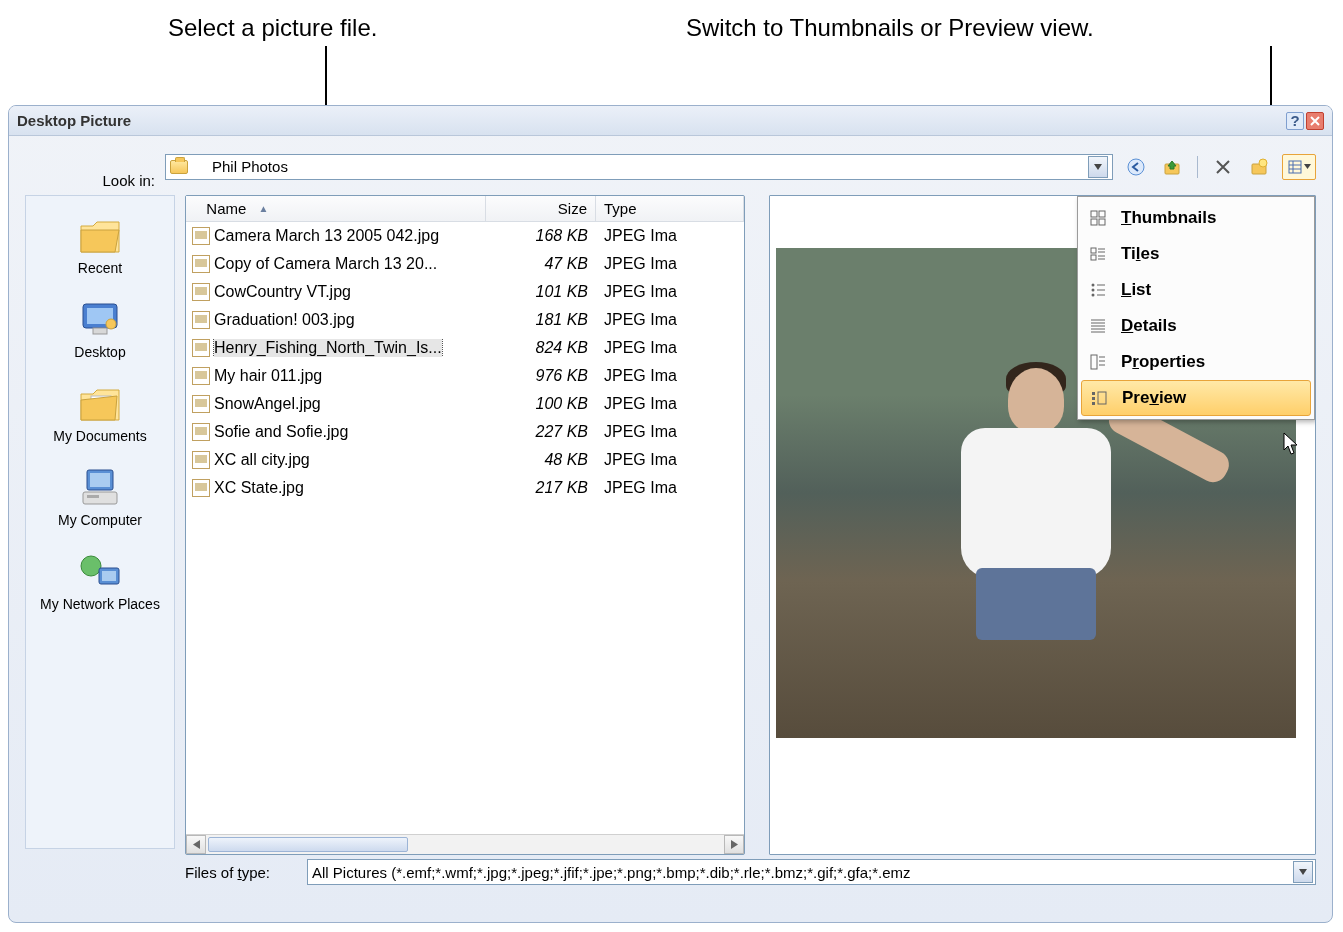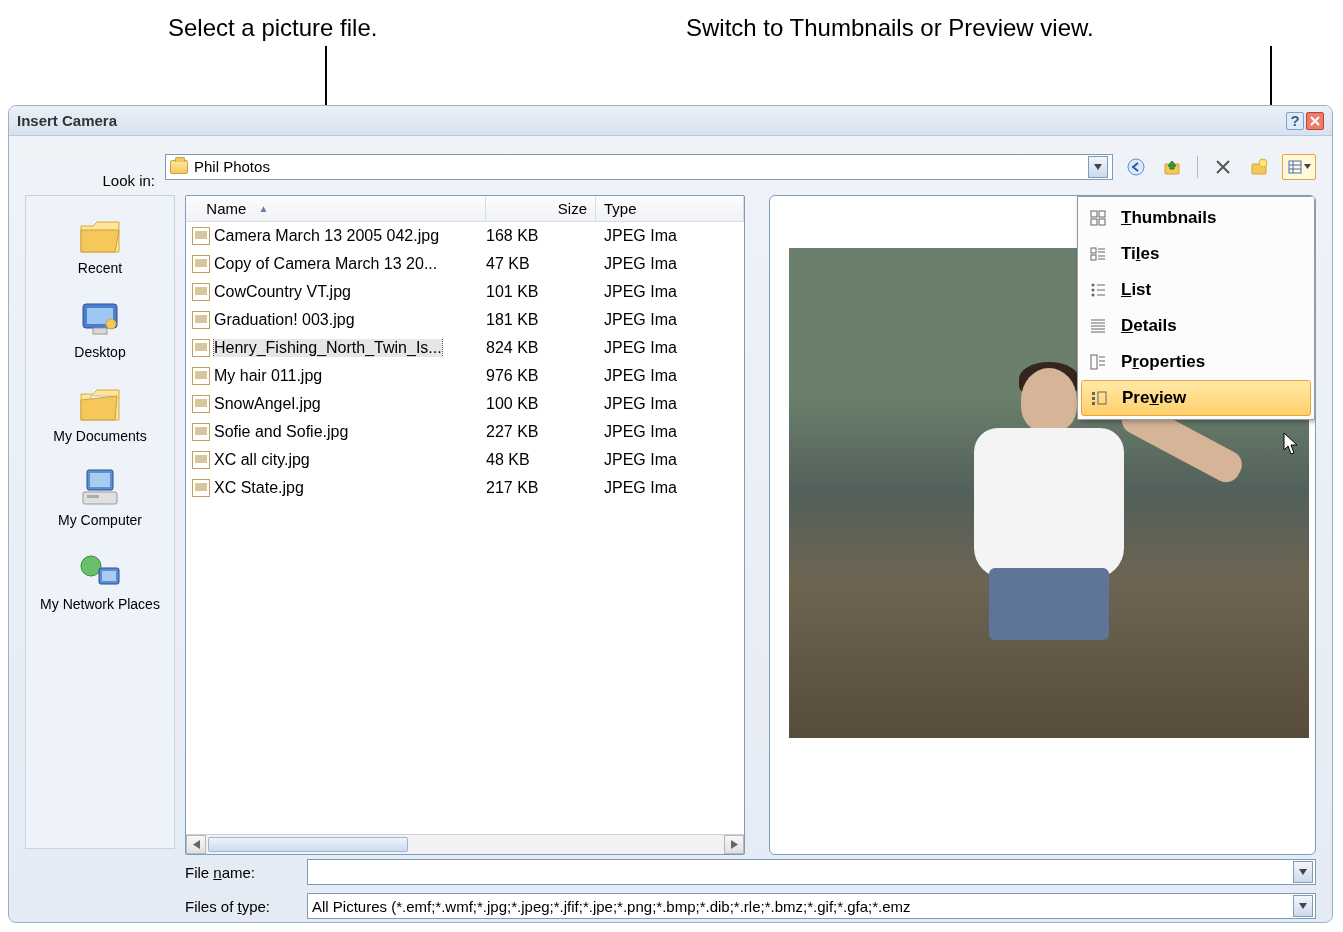--- a/index.html
+++ b/index.html
@@ -77,21 +77,21 @@
   }
   .lookin-label { width: 130px; text-align: right; font-size: 15px; margin-top: 28px; }
   .lookin-combo {
     flex: 1;
     height: 26px;
     background: #fff;
     border: 1px solid #7f9db9;
     display: flex;
     align-items: center;
     padding: 0 4px;
-    gap: 6px;
+    gap: 24px;
     position: relative;
   }
   .lookin-combo .dd {
     width: 20px; height: 22px;
     background: linear-gradient(#f2f6fb, #cdd9ec);
     border: 1px solid #7f9db9;
     display: flex; align-items: center; justify-content: center;
     cursor: pointer;
     margin-left: auto;
   }
@@ -167,21 +167,21 @@
   .file-list { flex: 1; overflow: hidden; position: relative; }
   .file-row {
     display: flex;
     height: 28px;
     align-items: center;
     font-size: 16px;
     cursor: default;
   }
   .file-row .cell { overflow: hidden; white-space: nowrap; text-overflow: ellipsis; }
   .file-row .cell.name { width: 300px; display:flex; align-items:center; gap:4px; padding-left:6px;}
-  .file-row .cell.size { width: 110px; text-align: left; padding-right: 8px; }
+  .file-row .cell.size { width: 110px; text-align: right; padding-right: 8px; font-style: italic; }
   .file-row .cell.type { flex: 1; padding-left: 8px; }
   .file-row.selected .cell.name span.fname {
     background: #e6e6e6;
     outline: 1px dotted #555;
   }
   .ficon {
     width: 18px; height: 18px; flex-shrink: 0;
     background: #fff;
     border: 1px solid #c0a060;
     position: relative;
@@ -205,25 +205,25 @@
   .hscroll .track { flex:1; position:relative; }
   .hscroll .thumb {
     position:absolute; top:2px; left:2px; width:200px; bottom:2px;
     background: linear-gradient(#eef3fb,#cddaee);
     border:1px solid #9cb4d6; border-radius:2px;
   }
   .preview-pane {
     flex: 1;
     background: #fff;
     border: 1px solid #7f9db9;
-    border-radius: 6px;
+    border-radius: 1px;
     padding: 6px;
     overflow: hidden;
     position: relative;
-    display:flex; justify-content:flex-end;margin-left:16px;
+    display:flex; justify-content:flex-start;margin-left:16px;
   }
   .preview-img {
     width: 520px; height: 490px;
     background: linear-gradient(to bottom, #6b7f6c 0%, #6b7f6c 30%, #52605a 50%, #6e6452 68%, #574c3c 100%);
     position: relative;
     margin-top: 46px;
   }
   
   .person { position:absolute; left:160px; top:120px; width:200px; height:300px;}
   .person .head { width:56px; height:64px; background:#d6b498; border-radius:50% 50% 40% 40%; position:absolute; left:72px; top:0;}
@@ -297,21 +297,21 @@
 </head>
 <body>
 
 <div class="callout" style="left:168px; top:14px;">Select a picture file.</div>
 <div class="callout" style="left:686px; top:14px;">Switch to Thumbnails or Preview view.</div>
 <div class="callout-line" style="left:325px; top:46px; width:2px; height:310px;"></div>
 <div class="callout-line" style="left:1270px; top:46px; width:2px; height:105px;"></div>
 
 <div class="dialog">
   <div class="titlebar">
-    <span class="title">Insert Camera</span>
+    <span class="title">Desktop Picture</span>
     <span class="help">?</span>
     <span class="close">
       <svg width="10" height="10" viewBox="0 0 10 10">
           <path d="M1 1 L9 9 M9 1 L1 9" stroke="#fff" stroke-width="2"></path>
         </svg>
     </span>
   </div>
 
   <div class="lookin-row">
     <div class="lookin-label">Look in:</div>
@@ -605,31 +605,20 @@
           </div>
         <svg class="cursor-arrow" viewBox="0 0 18 24">
             <path d="M1 1 L1 18 L5 14 L8 22 L11 21 L8 13 L14 13 Z" fill="#fff" stroke="#000"></path>
           </svg>
       </div>
     </div>
   </div>
 
   <div class="bottom-inputs">
     <div class="brow">
-      <div class="blabel"><span>File </span><span class="ul">n</span><span>ame:</span></div>
-      <div class="binput">
-        <span></span>
-        <span class="dd">
-            <svg width="8" height="6">
-              <path d="M0 0 L8 0 L4 6 Z" fill="#444"></path>
-            </svg>
-          </span>
-      </div>
-    </div>
-    <div class="brow">
       <div class="blabel"><span>Files of </span><span class="ul">t</span><span>ype:</span></div>
       <div class="binput">
         <span style="overflow:hidden; white-space:nowrap;">All Pictures (*.emf;*.wmf;*.jpg;*.jpeg;*.jfif;*.jpe;*.png;*.bmp;*.dib;*.rle;*.bmz;*.gif;*.gfa;*.emz</span>
         <span class="dd">
             <svg width="8" height="6">
               <path d="M0 0 L8 0 L4 6 Z" fill="#444"></path>
             </svg>
           </span>
       </div>
     </div>

